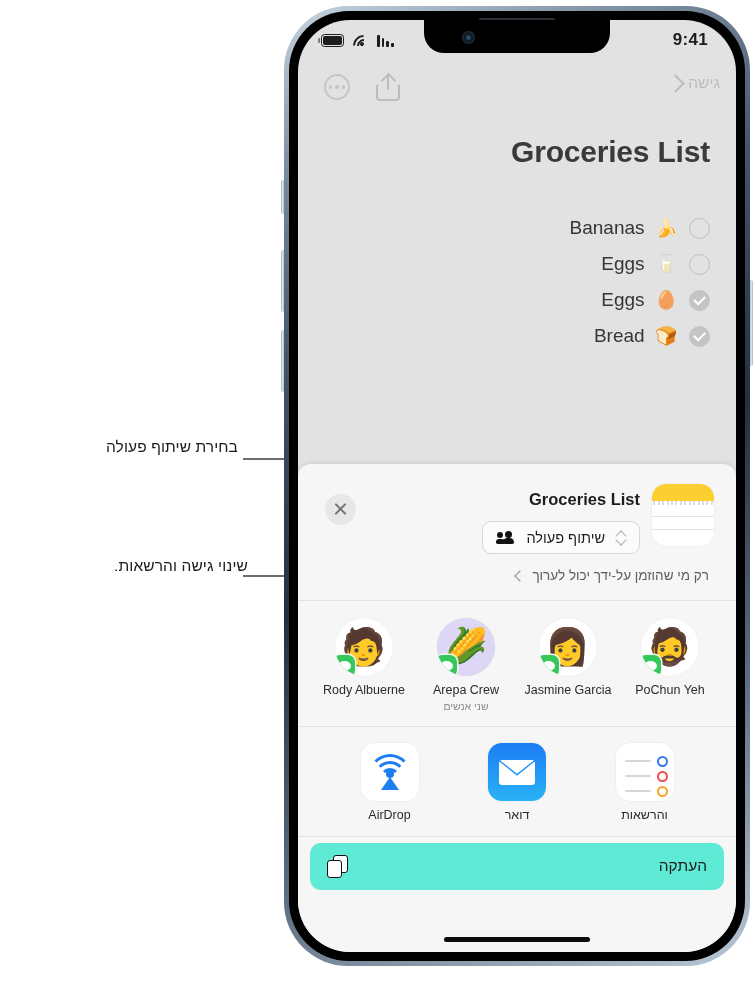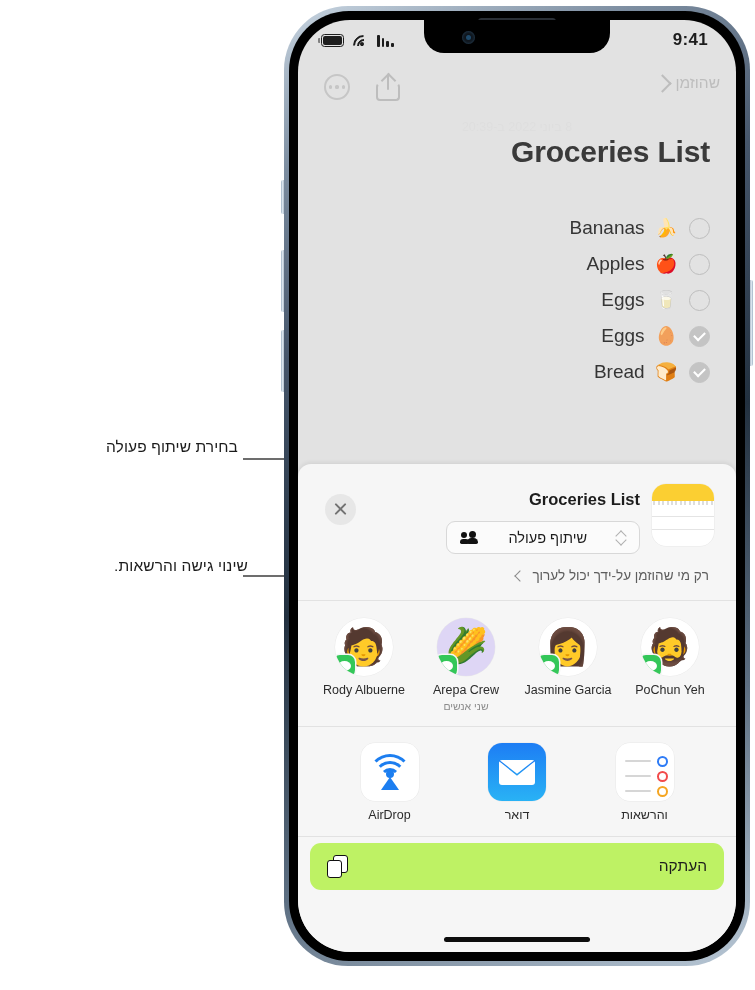--- a/index.html
+++ b/index.html
@@ -262,21 +262,21 @@
   .ni-perf i{width:2px;height:4px;background:#ddd;}
   .ni-line{position:absolute;left:0;right:0;height:1.2px;background:#e4e4e4;}
 
   .sheet-title{
     position:absolute;right:96px;top:26px;
     font-size:16.5px;font-weight:bold;color:#1d1d1d;
     direction:ltr;
   }
   .collab-pill{
     position:absolute;right:96px;top:57px;
-    display:flex;align-items:center;gap:28px;
+    display:flex;align-items:center;gap:10px;
     height:33px;padding:0 13px;
     border:1px solid #d8d8d8;border-radius:9px;
     background:#fbfbfb;
     box-sizing:border-box;
   }
   .collab-pill .lbl{font-size:14.5px;color:#1d1d1d;}
   .ic-people{position:relative;width:20px;height:13px;}
   .ic-people .h1{position:absolute;left:9px;top:0;width:7px;height:7px;border-radius:50%;background:#111;}
   .ic-people .h2{position:absolute;left:1px;top:1px;width:6px;height:6px;border-radius:50%;background:#111;}
   .ic-people .b1{position:absolute;left:7px;top:7px;width:11px;height:6px;border-radius:5px 5px 2px 2px;background:#111;}
@@ -396,21 +396,21 @@
   .air .stand{
     position:absolute;left:50%;transform:translateX(-50%);top:34px;
     width:0;height:0;border-left:9px solid transparent;border-right:9px solid transparent;
     border-bottom:13px solid #1c7ef0;
   }
 
   
   .actions{padding:6px 12px 0 12px;}
   .action-row{
     display:flex;align-items:center;justify-content:space-between;
-    background:#bef264;border-radius:11px;
+    background:#5eead4;border-radius:11px;
     height:47px;padding:0 17px;text-align:right;
   }
   .action-row .lbl{font-size:15.5px;color:#1d1d1d;}
   .ic-copy{position:relative;width:22px;height:23px;}
   .ic-copy .p1{
     position:absolute;left:6px;top:0;width:15px;height:18px;
     border:1.9px solid #111;border-radius:3px;box-sizing:border-box;background:#fff;
   }
   .ic-copy .p2{
     position:absolute;left:0;top:5px;width:15px;height:18px;
@@ -463,21 +463,21 @@
               <span></span>
               <span></span>
               <span></span>
             </div>
         </div>
         <div class="sb-time">9:41</div>
       </div>
 
       <div class="note-toolbar">
         <div class="tb-back">
-          <span>שהוזמן</span>
+          <span>גישה</span>
           <span class="chev-right"></span>
         </div>
         <div class="tb-share">
           <div class="box"></div>
             <div class="arw"></div>
             <div class="arwh"></div>
         </div>
         <div class="tb-more">
             <i></i>
             <i></i>
@@ -485,25 +485,20 @@
           </div>
       </div>
 
       <div class="note-date">8 ביוני 2022 ב-20:39</div>
       <div class="note-title">Groceries List</div>
 
       <div class="checklist">
         <div class="check-row">
           <span class="check-label">Bananas</span>
           <span class="check-emoji">🍌</span>
-          <span class="check-circle"></span>
-        </div>
-        <div class="check-row">
-          <span class="check-label">Apples</span>
-          <span class="check-emoji">🍎</span>
           <span class="check-circle"></span>
         </div>
         <div class="check-row">
           <span class="check-label">Eggs</span>
           <span class="check-emoji">🥛</span>
           <span class="check-circle"></span>
         </div>
         <div class="check-row">
           <span class="check-label">Eggs</span>
           <span class="check-emoji">🥚</span>

